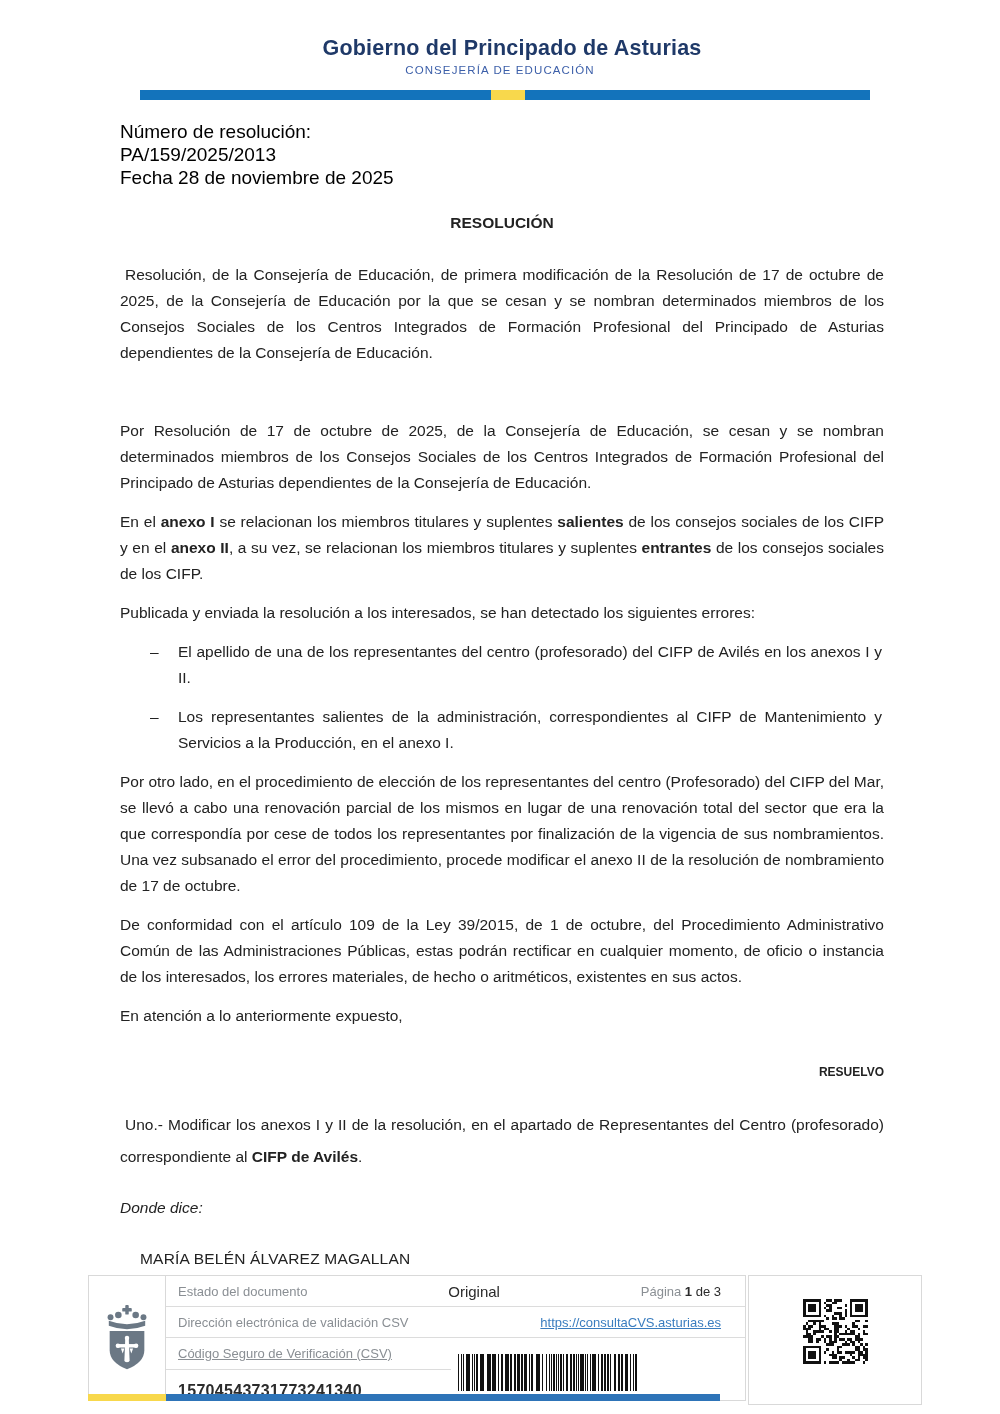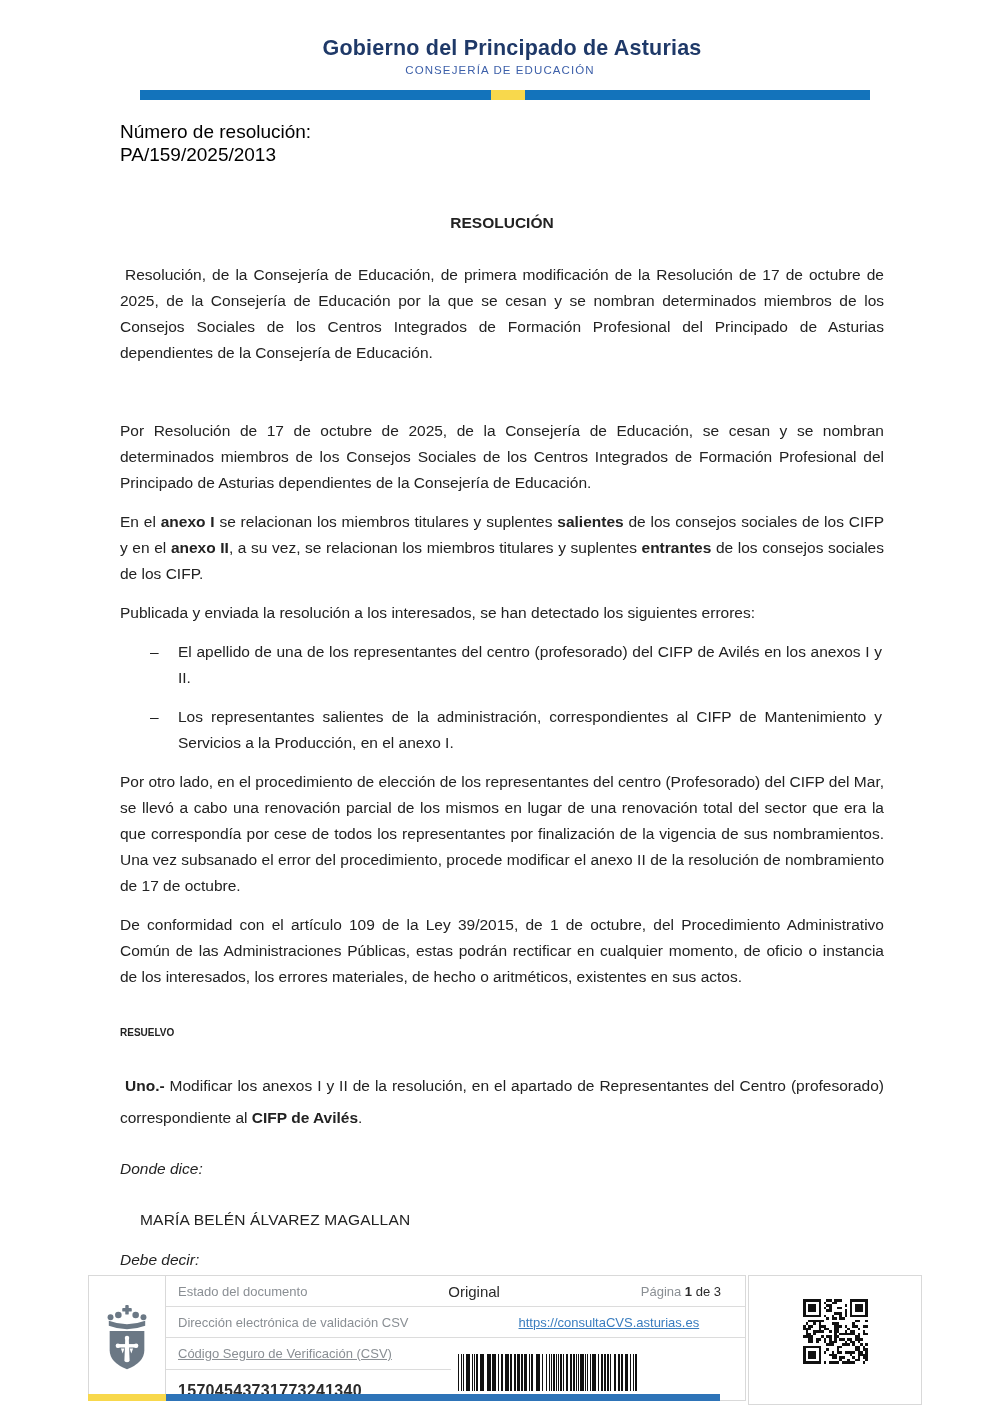--- a/index.html
+++ b/index.html
@@ -41,21 +41,21 @@
     font-size: 15.5px; line-height: 26px; color: #222;
   }
   .doc-title { text-align: center; font-weight: 700; font-size: 15.5px; margin-bottom: 26px; }
   .para { text-align: justify; margin-top: 13px; }
   .para.first { margin-top: 0; text-indent: 5px; }
   .para.gap-large { margin-top: 52px; }
   .bullet-list { margin-top: 2px; }
   .bullet-item { display: flex; margin-top: 13px; }
   .bullet-marker { width: 28px; flex: 0 0 28px; margin-left: 30px; text-align: left; }
   .bullet-text { flex: 1; text-align: justify; padding-right: 2px; }
-  .doc-subtitle { text-align: left; font-weight: 700; font-size: 10px; margin-top: 30px; }
+  .doc-subtitle { text-align: right; font-weight: 700; font-size: 12px; margin-top: 30px; }
   .para.uno { margin-top: 24px; line-height: 32px; text-indent: 5px; }
   .italic-line { font-style: italic; margin-top: 22px; }
   .name-line { margin-top: 25px; letter-spacing: 0.2px; margin-left: 20px; }
   .italic-line.second { margin-top: 14px; }
 
   
   .footer-main {
     position: absolute; left: 88px; top: 1275px; width: 658px; height: 126px;
     border: 1px solid #d9d9d9; display: flex; background: #fff;
   }
@@ -68,21 +68,21 @@
     height: 31px; display: flex; align-items: center;
     padding: 0 24px 0 12px; border-bottom: 1px solid #dcdcdc;
     font-size: 13px; color: #8a8f94;
   }
   .f-row.no-border { border-bottom: none; text-decoration: underline; }
   .f-label { flex: 0 0 auto; }
   .f-center { flex: 1; text-align: center; color: #2b2b2b; font-size: 15px; }
   .f-right { flex: 0 0 auto; margin-left: auto; color: #8a8f94; text-align: right; }
   .f-right .page-num { color: #2b2b2b; font-weight: 700; }
   .f-right .page-rest { color: #2b2b2b; }
-  .f-link-cell { flex: 1; text-align: left; padding-left: 110px; }
+  .f-link-cell { flex: 1; text-align: right; padding-left: 110px; }
   .f-link { color: #3a7dbf; font-size: 13px; text-decoration: underline; cursor: pointer; }
   .partial-sep { position: absolute; left: 0; top: 93px; width: 285px; height: 1px; background: #dcdcdc; }
   .csv-code {
     position: absolute; left: 12px; top: 106px;
     font-size: 16px; font-weight: 700; color: #2b2b2b; letter-spacing: 0.3px;
   }
   .barcode {
     position: absolute; left: 292px; top: 78px; width: 183px; height: 37px;
   }
   .footer-bars { position: absolute; left: -1px; bottom: -1px; height: 7px; display: flex; }
@@ -103,20 +103,21 @@
   <div class="header-title">Gobierno del Principado de Asturias</div>
   <div class="header-subtitle">CONSEJERÍA DE EDUCACIÓN</div>
 </div>
 <div class="top-bar">
   <span class="yellow-seg"></span>
 </div>
 
 <div class="meta-block">
   <div>Número de resolución:</div>
   <div>PA/159/2025/2013</div>
+  <div>Fecha 28 de noviembre de 2025</div>
 </div>
 
 <div class="doc-body">
   <div class="doc-title">RESOLUCIÓN</div>
 
   <p class="para first">Resolución, de la Consejería de Educación, de primera modificación de la Resolución de 17 de octubre de 2025, de la Consejería de Educación por la que se cesan y se nombran determinados miembros de los Consejos Sociales de los Centros Integrados de Formación Profesional del Principado de Asturias dependientes de la Consejería de Educación.</p>
   <p class="para gap-large">Por Resolución de 17 de octubre de 2025, de la Consejería de Educación, se cesan y se nombran determinados miembros de los Consejos Sociales de los Centros Integrados de Formación Profesional del Principado de Asturias dependientes de la Consejería de Educación.</p>
   <p class="para"><span>En el </span><span style="font-weight: 700;">anexo I</span><span> se relacionan los miembros titulares y suplentes </span><span style="font-weight: 700;">salientes</span><span> de los consejos sociales de los CIFP y en el </span><span style="font-weight: 700;">anexo II</span><span>, a su vez, se relacionan los miembros titulares y suplentes </span><span style="font-weight: 700;">entrantes</span><span> de los consejos sociales de los CIFP.</span></p>
   <p class="para">Publicada y enviada la resolución a los interesados, se han detectado los siguientes errores:</p>
 
@@ -126,24 +127,25 @@
       <span class="bullet-text">El apellido de una de los representantes del centro (profesorado) del CIFP de Avilés en los anexos I y II.</span>
     </div>
     <div class="bullet-item">
       <span class="bullet-marker">–</span>
       <span class="bullet-text">Los representantes salientes de la administración, correspondientes al CIFP de Mantenimiento y Servicios a la Producción, en el anexo I.</span>
     </div>
   </div>
 
   <p class="para">Por otro lado, en el procedimiento de elección de los representantes del centro (Profesorado) del CIFP del Mar, se llevó a cabo una renovación parcial de los mismos en lugar de una renovación total del sector que era la que correspondía por cese de todos los representantes por finalización de la vigencia de sus nombramientos. Una vez subsanado el error del procedimiento, procede modificar el anexo II de la resolución de nombramiento de 17 de octubre.</p>
   <p class="para">De conformidad con el artículo 109 de la Ley 39/2015, de 1 de octubre, del Procedimiento Administrativo Común de las Administraciones Públicas, estas podrán rectificar en cualquier momento, de oficio o instancia de los interesados, los errores materiales, de hecho o aritméticos, existentes en sus actos.</p>
+  <p class="para">En atención a lo anteriormente expuesto,</p>
 
   <div class="doc-subtitle">RESUELVO</div>
 
-  <p class="para uno"><span style="font-weight: 700;">Uno.-</span><span> Modificar los </span><span style="font-weight: 400;">anexos I y II</span><span> de la resolución, en el apartado de Representantes del Centro (profesorado) correspondiente al </span><span style="font-weight: 700;">CIFP de Avilés</span><span>.</span></p>
+  <p class="para uno"><span style="font-weight: 400;">Uno.-</span><span> Modificar los </span><span style="font-weight: 400;">anexos I y II</span><span> de la resolución, en el apartado de Representantes del Centro (profesorado) correspondiente al </span><span style="font-weight: 700;">CIFP de Avilés</span><span>.</span></p>
 
   <p class="italic-line">Donde dice:</p>
   <p class="name-line">MARÍA BELÉN ÁLVAREZ MAGALLAN</p>
   <p class="italic-line second">Debe decir:</p>
   <p class="name-line">MARÍA BELÉN ÁLVAREZ MAGADÁN</p>
 </div>
 
 <div class="footer-main">
   <div class="emblem-cell">
     <svg width="52" height="72" viewBox="0 0 60 80" aria-hidden="true">

